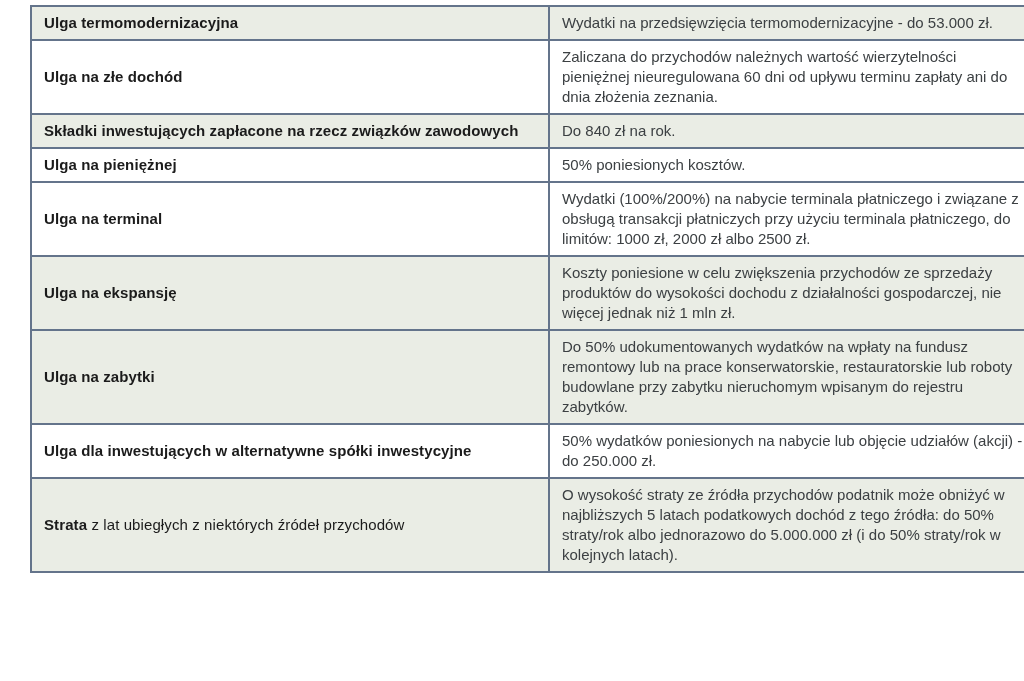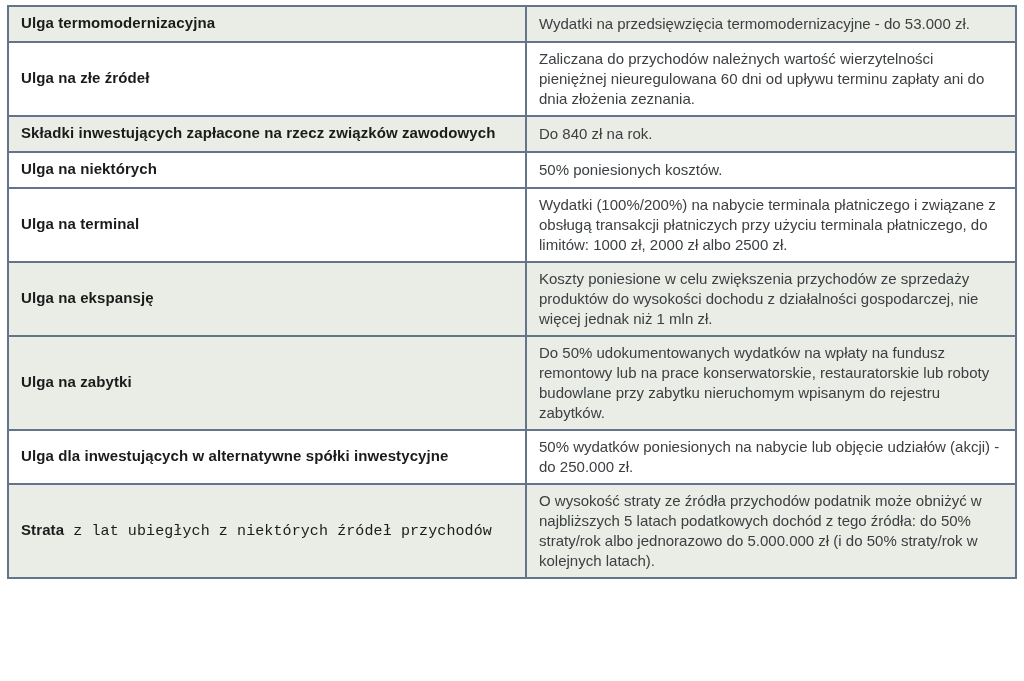--- a/index.html
+++ b/index.html
@@ -10,20 +10,21 @@
     --desc-color:#3c4043;
   }
   html,body{margin:0;padding:0;background:#ffffff;}
   body{
     font-family:"Liberation Sans","DejaVu Sans",sans-serif;
     width:1024px;
     box-sizing:border-box;
   }
   .table-wrap{
     padding:5px 7px 6px 7px;
+    margin-left:23px;
   }
   table.relief-table{
     border-collapse:collapse;
     width:1010px;
     table-layout:fixed;
   }
   table.relief-table td{
     border:2px solid var(--border-color);
     padding:6px 12px;
     font-size:15px;
@@ -36,51 +37,50 @@
     background:var(--alt-bg);
   }
   td.term{
     width:492px;
     font-weight:700;
     color:var(--term-color);
     letter-spacing:0.1px;
   }
   td.term .rest{
     font-weight:400;
-    font-family:Liberation Mono, monospace;
   }
   td.desc{
     font-weight:400;
     color:var(--desc-color);
   }
 </style>
 </head>
 <body>
 
 <div class="table-wrap">
   <table class="relief-table">
     <tbody>
 
       <tr class="alt">
         <td class="term"><strong>Ulga termomodernizacyjna</strong><span class="rest"></span></td>
         <td class="desc">Wydatki na przedsięwzięcia termomodernizacyjne - do 53.000 zł.</td>
       </tr>
 
       <tr>
-        <td class="term"><strong>Ulga na złe źródeł</strong><span class="rest"></span></td>
+        <td class="term"><strong>Ulga na złe dochód</strong><span class="rest"></span></td>
         <td class="desc">Zaliczana do przychodów należnych wartość wierzytelności pieniężnej nieuregulowana 60 dni od upływu terminu zapłaty ani do dnia złożenia zeznania.</td>
       </tr>
 
       <tr class="alt">
         <td class="term"><strong>Składki inwestujących zapłacone na rzecz związków zawodowych</strong><span class="rest"></span></td>
         <td class="desc">Do 840 zł na rok.</td>
       </tr>
 
       <tr>
-        <td class="term"><strong>Ulga na niektórych</strong><span class="rest"></span></td>
+        <td class="term"><strong>Ulga na pieniężnej</strong><span class="rest"></span></td>
         <td class="desc">50% poniesionych kosztów.</td>
       </tr>
 
 
       <tr>
         <td class="term"><strong>Ulga na terminal</strong><span class="rest"></span></td>
         <td class="desc">Wydatki (100%/200%) na nabycie terminala płatniczego i związane z obsługą transakcji płatniczych przy użyciu terminala płatniczego, do limitów: 1000 zł, 2000 zł albo 2500 zł.</td>
       </tr>
 
       <tr class="alt">

